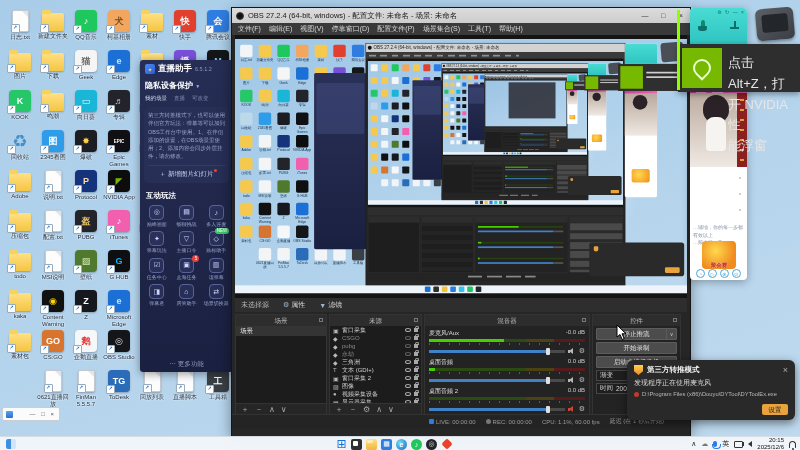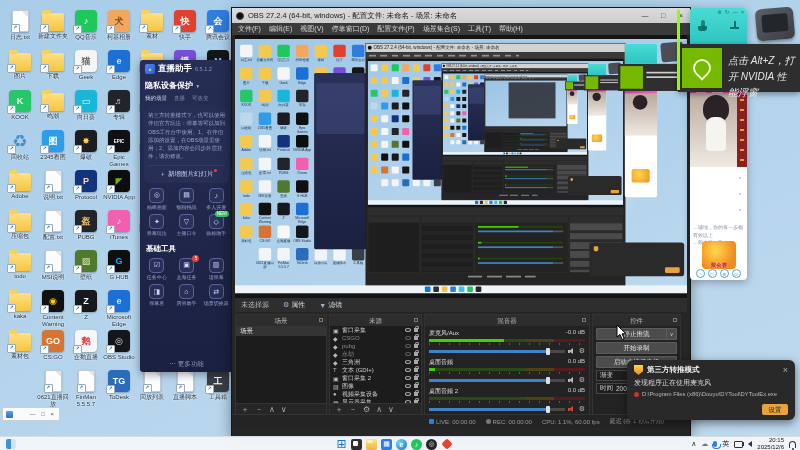--- a/index.html
+++ b/index.html
@@ -205,21 +205,21 @@
   .sp-logo{position:absolute;left:12px;top:18px;width:34px;height:28px;border-radius:4px;
     background:radial-gradient(circle at 40% 35%,#ffd94d,#f08c1e 70%);display:flex;align-items:flex-end;justify-content:center;}
   .sp-logo span{font-size:5.5px;font-weight:bold;color:#c41f1f;text-shadow:0 0 1px #ffe;}
   .sp-bottom{position:absolute;left:0;bottom:2px;width:100%;display:flex;justify-content:space-around;padding:0 5px;}
   .sp-bico{width:9px;height:9px;border:1px solid #4aa6d8;border-radius:50%;font-size:5px;line-height:8px;text-align:center;color:#4aa6d8;}
 
   
   .nv-toast{position:absolute;left:678px;top:44px;width:122px;height:48px;background:#2e2e2e;z-index:30;box-shadow:0 2px 6px rgba(0,0,0,.4);}
   .nv-logo{position:absolute;left:4px;top:4px;width:40px;height:40px;background:#76b900;}
   .nv-logo::after{content:"";position:absolute;left:11px;top:11px;width:14px;height:14px;border:2.5px solid #eaffd0;border-radius:50% 50% 50% 0;transform:rotate(-45deg);}
-  .nv-text{position:absolute;left:50px;top:9px;right:3px;font-size:10px;color:#e6e6e6;line-height:1.6;font-style:italic;}
+  .nv-text{position:absolute;left:50px;top:9px;right:3px;font-size:13px;color:#e6e6e6;line-height:1.6;}
   .green-sliver{position:absolute;left:677px;top:10px;width:2.5px;height:80px;background:#8dff00;z-index:31;}
 
   
   .popup{position:absolute;left:627px;top:360px;width:168px;height:60px;background:#292929;border-radius:6px;z-index:40;
     box-shadow:0 3px 10px rgba(0,0,0,.5);padding:5px 7px;color:#ddd;}
   .pp-r1{display:flex;align-items:center;gap:4px;}
   .pp-shield{width:9px;height:10px;background:linear-gradient(#ffd34d,#e8892a);clip-path:polygon(0 0,100% 0,100% 62%,50% 100%,0 62%);}
   .pp-title{font-size:7.5px;font-weight:bold;color:#f0f0f0;flex:1;}
   .pp-x{font-size:9px;color:#aaa;line-height:9px;}
   .pp-body{font-size:7px;margin-top:3px;color:#d8d8d8;}
@@ -543,20 +543,21 @@
         <span class="cp-tab">可改变</span>
       </div>
     <div class="cp-card">
       <div class="cp-text">第三方转推模式下，也可以使用伴侣官方玩法：弹幕等可以加到OBS工作台中使用。1、在伴侣添加的设置，在OBS场景里使用；2、添加内容会同步外层挂件，请勿修改。</div>
       <div class="cp-add">
         <span>＋ 新增图片幻灯片</span>
         <i class="reddot"></i>
       </div>
     </div>
     <div id="cp-sections">
+        <div class="cp-sec-title">互动玩法</div>
         <div class="cp-grid">
           <div class="cp-cell">
             <div class="cp-box">◎</div>
             <div class="cp-lbl">巅峰画面</div>
           </div>
           <div class="cp-cell">
             <div class="cp-box">▤</div>
             <div class="cp-lbl">畅聊挑战</div>
           </div>
           <div class="cp-cell">
@@ -572,21 +573,20 @@
           <div class="cp-cell">
             <div class="cp-box">▽</div>
             <div class="cp-lbl">主播口令</div>
           </div>
           <div class="cp-cell">
             <div class="cp-box">◇</div>
             <div class="cp-badge">NEW</div>
             <div class="cp-lbl">贴标助手</div>
           </div>
         </div>
-        <div class="cp-sec-title">基础工具</div>
         <div class="cp-grid">
           <div class="cp-cell">
             <div class="cp-box">☑</div>
             <div class="cp-lbl">任务中心</div>
           </div>
           <div class="cp-cell">
             <div class="cp-box">▣</div>
             <div class="cp-badge num">5</div>
             <div class="cp-lbl">蓝海任务</div>
           </div>

